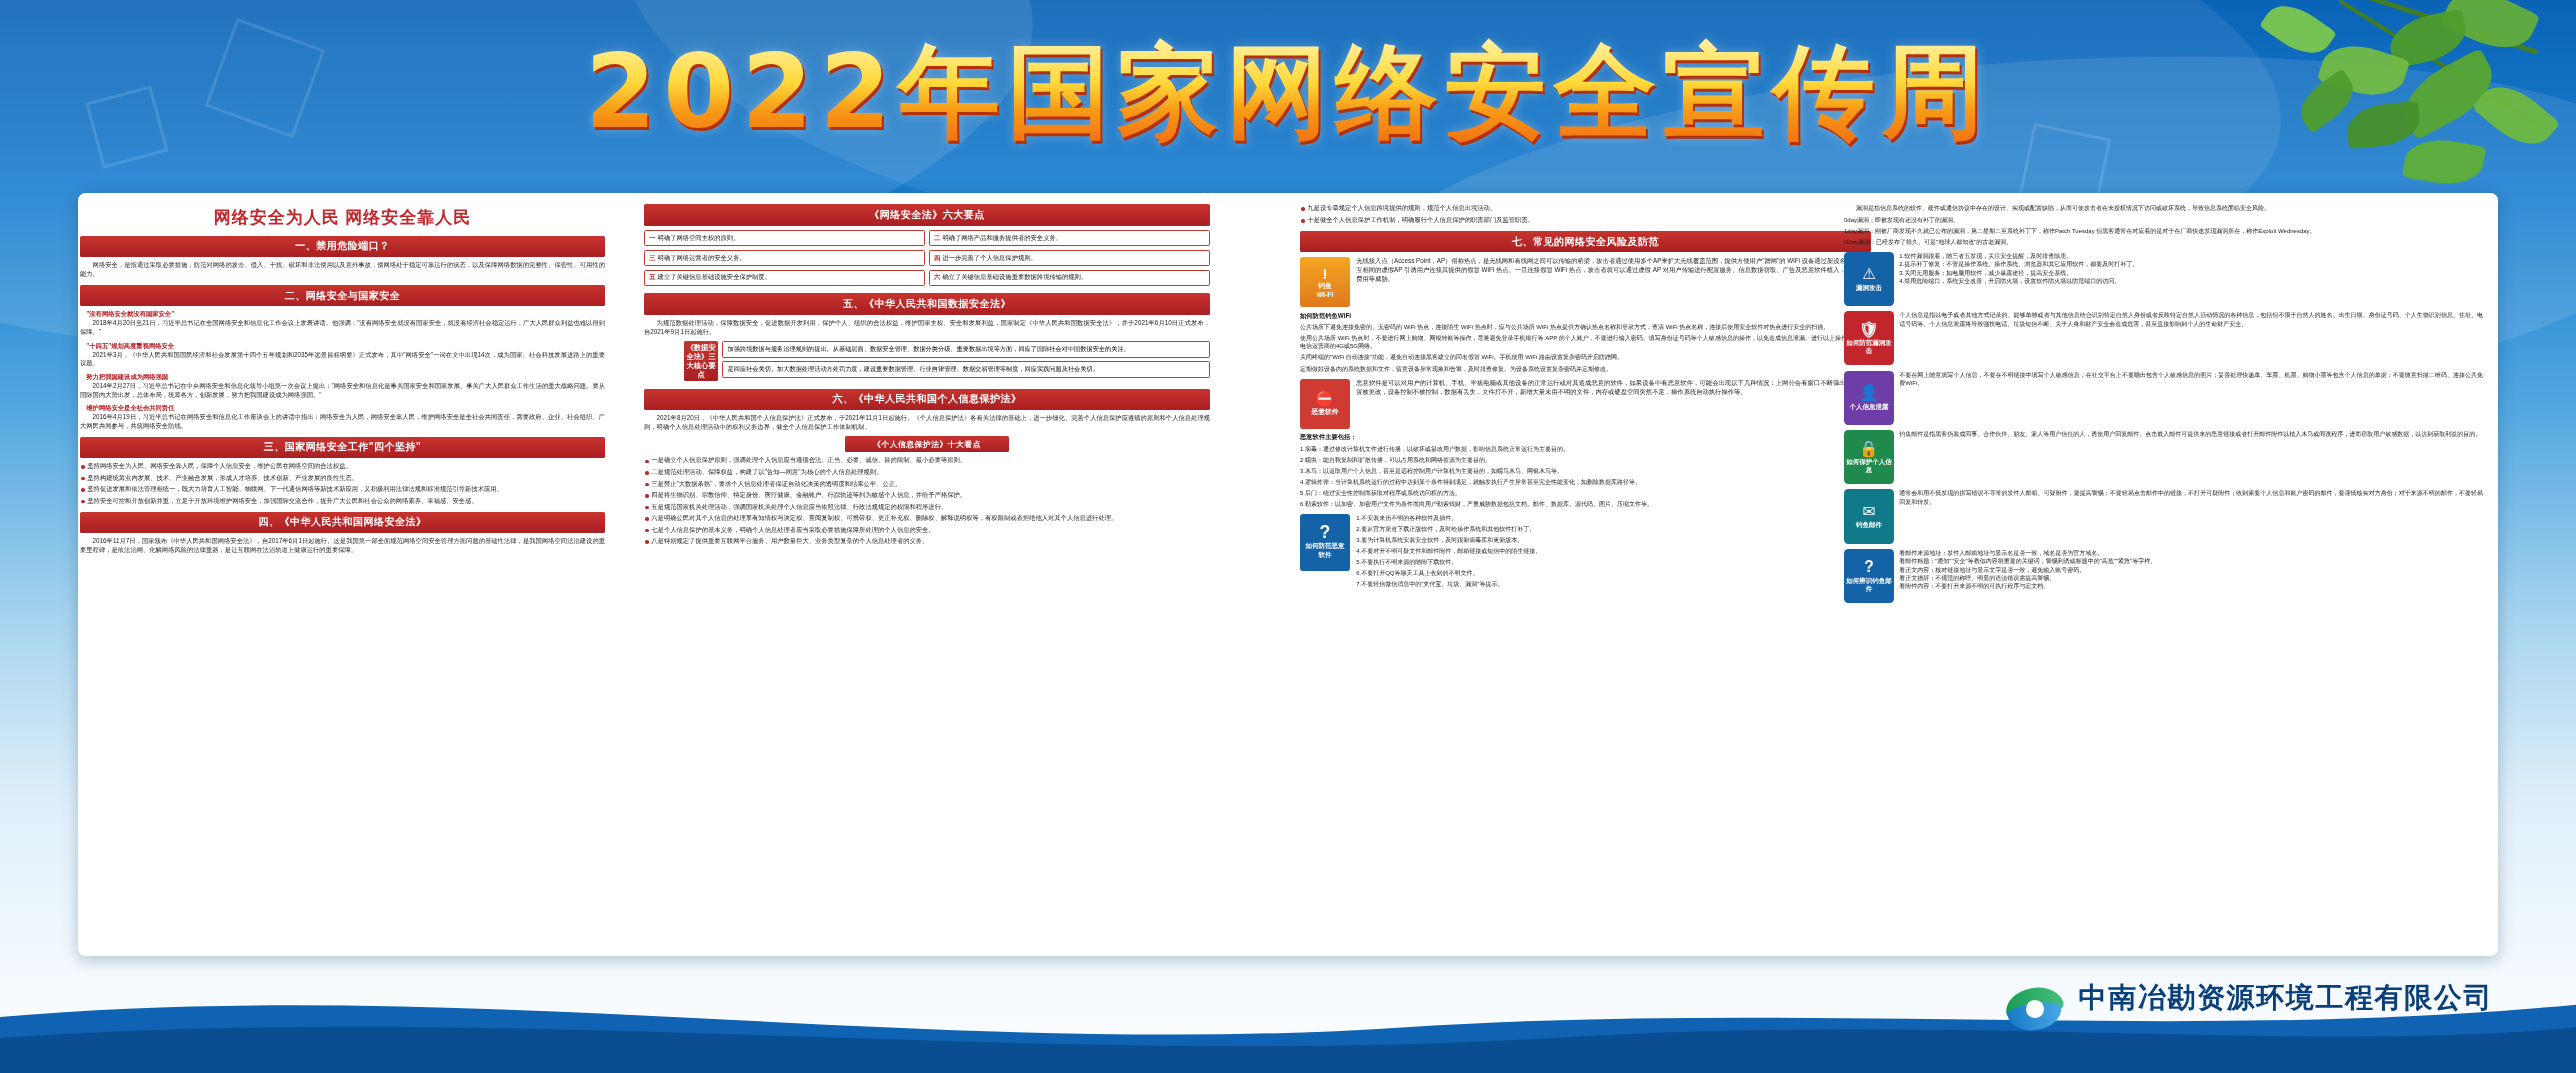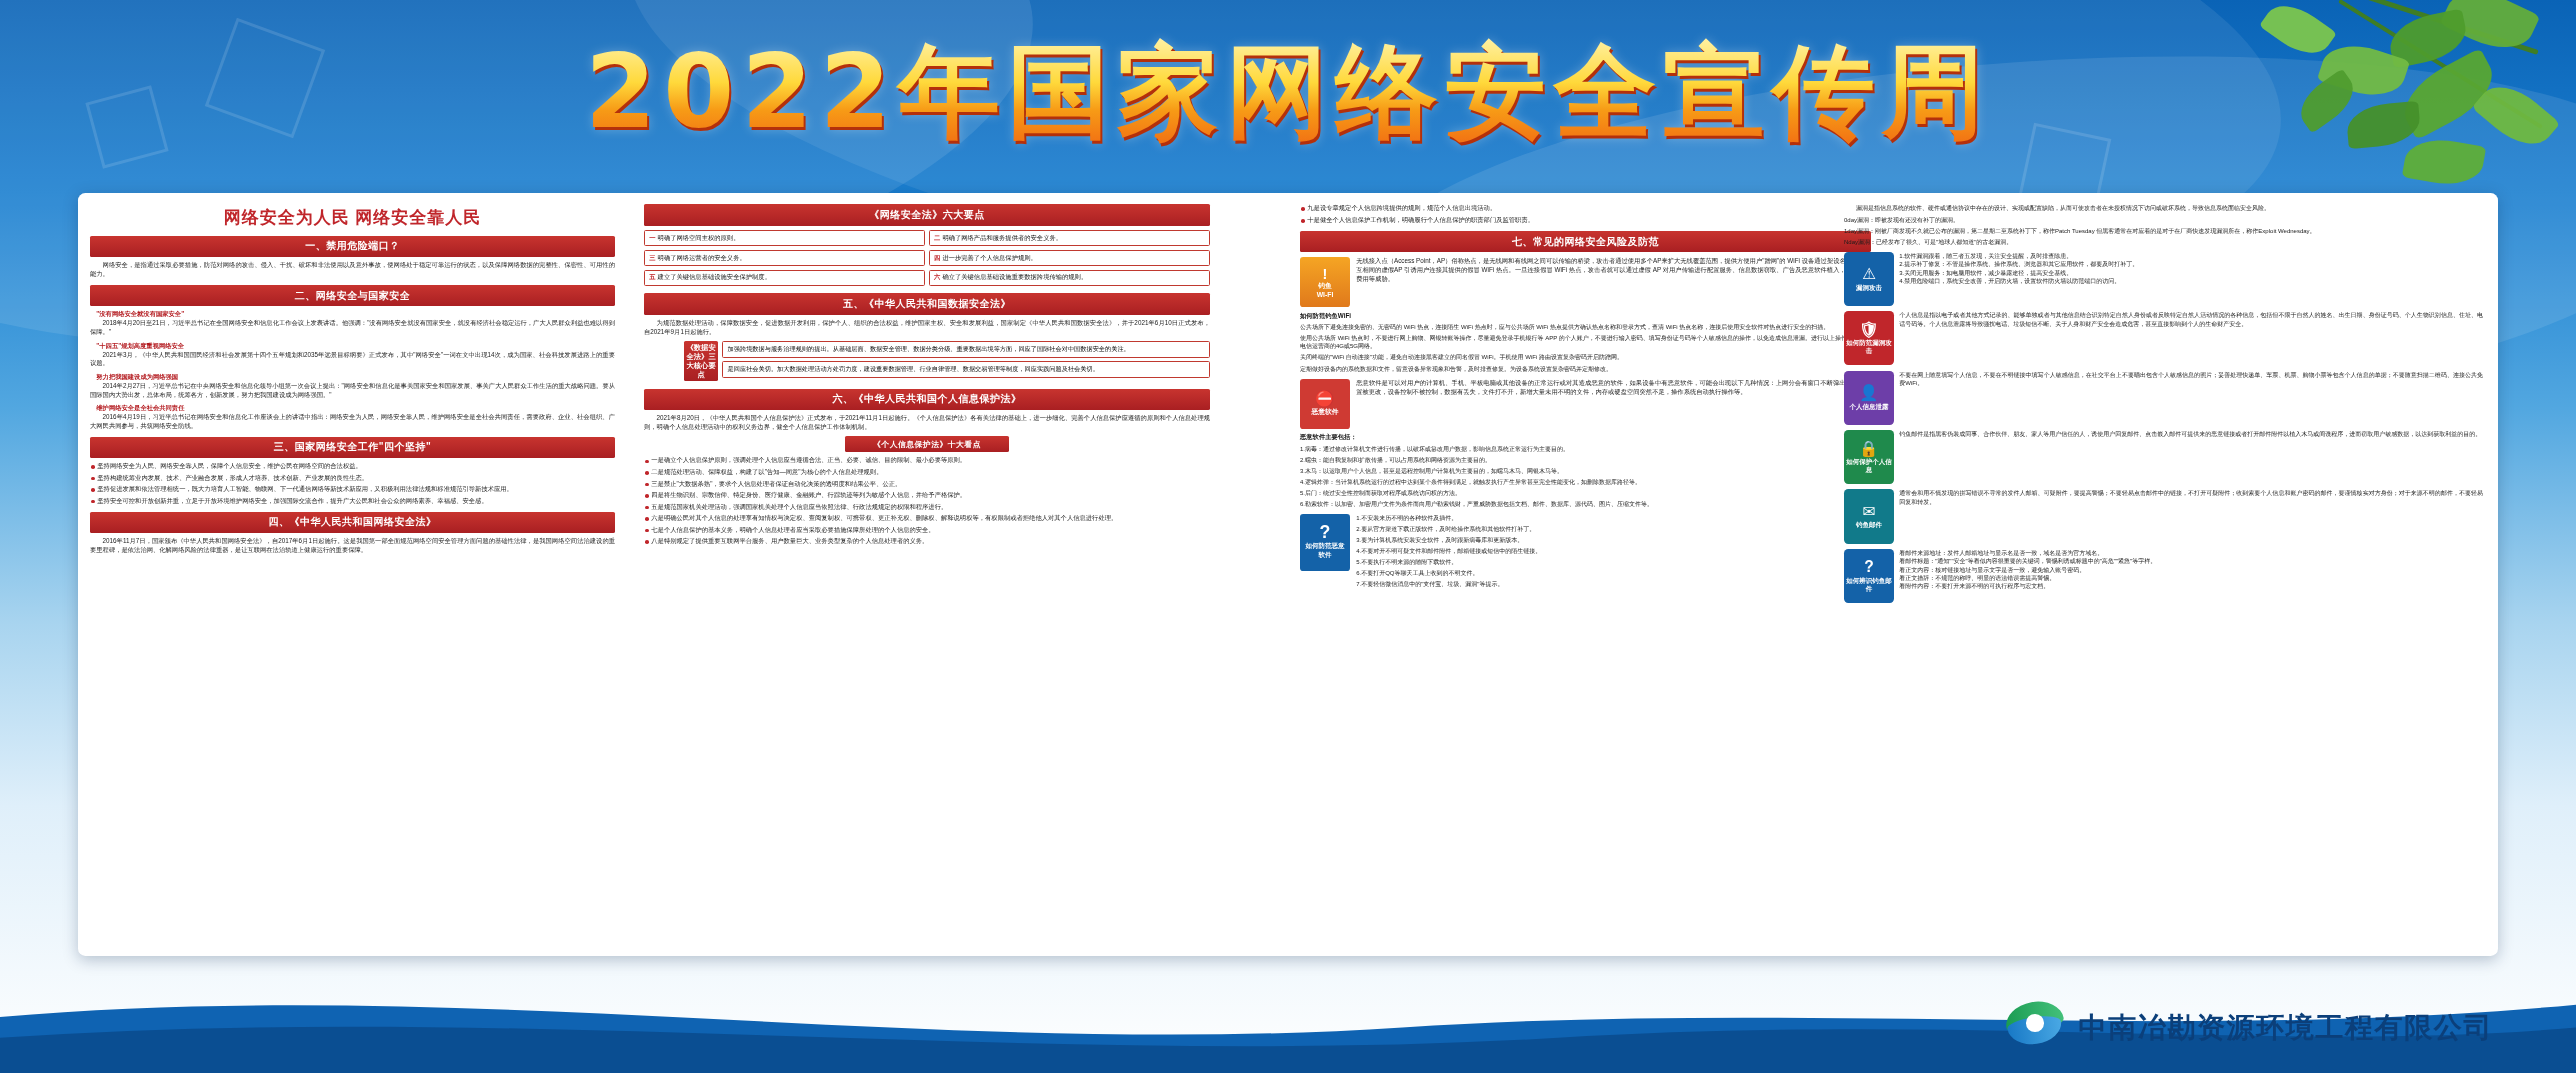--- a/index.html
+++ b/index.html
@@ -31,21 +31,21 @@
   }
   
   #panel{
     position:absolute;left:78px;top:193px;width:2420px;height:763px;
     background:#ffffff;border-radius:7.3px;box-shadow:0 3.1px 14.5px rgba(0,30,70,.25);
     z-index:5;
   }
   .col{position:absolute;top:11.4px;}
   
   .ribbon{position:absolute;left:0;bottom:0;width:100%;height:119px;z-index:3;}
-  #logo-area{position:absolute;right:83px;bottom:27px;z-index:8;display:flex;align-items:flex-end;gap:13.5px;}
+  #logo-area{position:absolute;right:83px;bottom:41px;z-index:8;display:flex;align-items:flex-start;gap:13.5px;}
   #company{font-size:28px;font-weight:bold;color:#0b3f7a;letter-spacing:1.6px;font-family:"Liberation Sans",sans-serif;}
   .logo-mark{width:62px;height:54px;position:relative;}
   .logo-mark .g{position:absolute;left:2.1px;top:9.3px;width:58px;height:30px;border-radius:50% 50% 50% 50%/70% 70% 30% 30%;background:linear-gradient(90deg,#1a9b52,#43c07a);transform:rotate(-10deg);}
   .logo-mark .b{position:absolute;left:5.2px;top:24px;width:54px;height:27px;border-radius:50% 50% 50% 50%/30% 30% 70% 70%;background:linear-gradient(90deg,#1879c6,#49a8e4);transform:rotate(-8deg);}
   .logo-mark .d{position:absolute;left:23px;top:21px;width:17.7px;height:17.7px;border-radius:50%;background:#ffffff;}
 
   
   .h-red{
     color:#c0262b;font-weight:bold;text-align:center;letter-spacing:1px;
   }
@@ -130,21 +130,21 @@
     <div class="logo-mark">
       <div class="g"></div>
         <div class="b"></div>
         <div class="d"></div>
     </div>
     <div id="company">中南冶勘资源环境工程有限公司</div>
   </div>
 
   <div id="panel">
 
-    <div class="col" style="left:12px;width:525px;">
+    <div class="col" style="left:2px;width:525px;">
       <div class="h-red" style="font-size:17px;margin:2.1px 0 6.2px;">网络安全为人民  网络安全靠人民</div>
 
       <div class="bar" style="font-size:10px;">一、禁用危险端口？</div>
       <div class="body-t p10" style="margin:4.2px 0 6.2px;text-indent:2em;">网络安全，是指通过采取必要措施，防范对网络的攻击、侵入、干扰、破坏和非法使用以及意外事故，使网络处于稳定可靠运行的状态，以及保障网络数据的完整性、保密性、可用性的能力。</div>
 
       <div class="bar" style="font-size:10px;">二、网络安全与国家安全</div>
       <div style="margin:4.2px 0 6.2px;">
         <div style="margin-bottom:4.2px;">
           <div class="sub-red p10" style="text-indent:1em;">"没有网络安全就没有国家安全"</div>
           <div class="body-t p10" style="text-indent:2em;">2018年4月20日至21日，习近平总书记在全国网络安全和信息化工作会议上发表讲话。他强调："没有网络安全就没有国家安全，就没有经济社会稳定运行，广大人民群众利益也难以得到保障。"</div>

